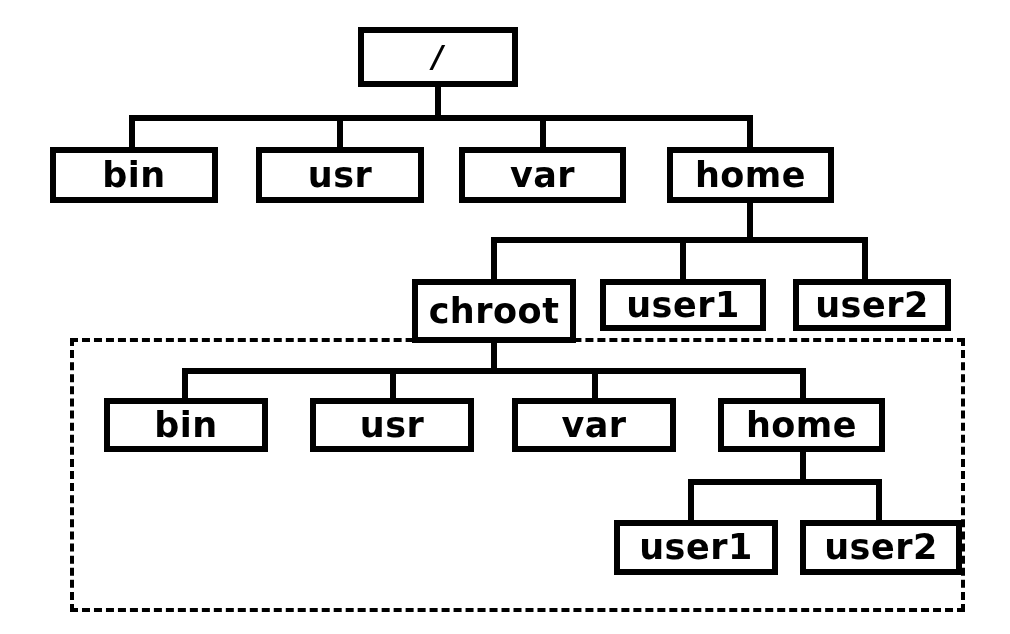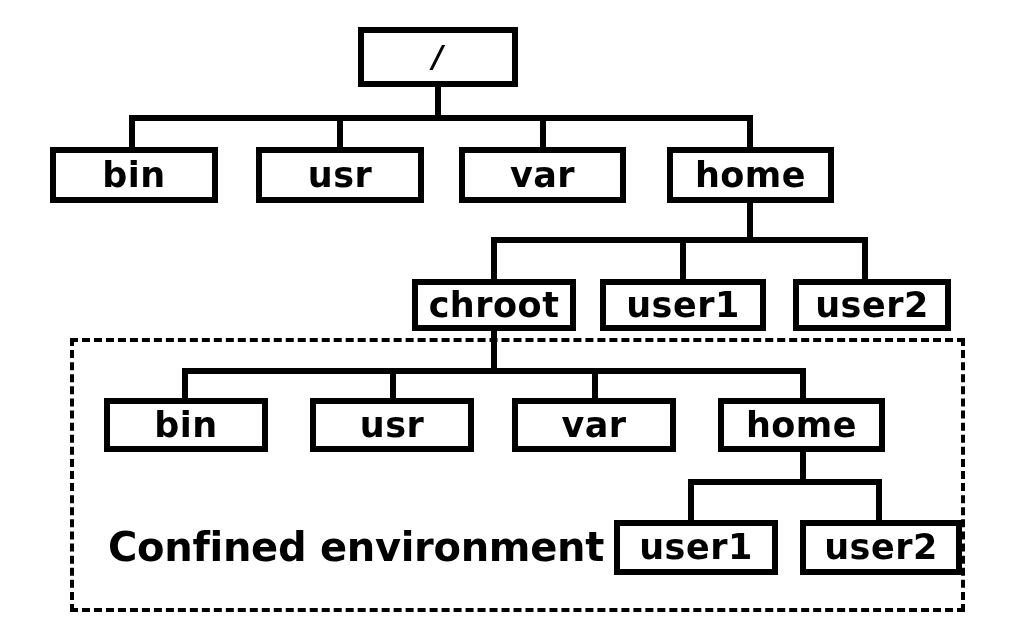--- a/index.html
+++ b/index.html
@@ -63,21 +63,20 @@
     user-select: none;
   }
 </style>
 </head>
 <body>
 
 <div id="canvas">
 
   <div class="confine-box" style="left:70px; top:338px; width:895px; height:274px;"></div>
 
-  <div class="confine-label" style="left:108px; top:524px;">Confined environment</div>
 
   <div class="edge" style="left:435px; top:87px; width:6px; height:34px;"></div>
   <div class="edge" style="left:129px; top:115px; width:624px; height:6px;"></div>
   <div class="edge" style="left:129px; top:115px; width:6px; height:35px;"></div>
   <div class="edge" style="left:337px; top:115px; width:6px; height:35px;"></div>
   <div class="edge" style="left:540px; top:115px; width:6px; height:35px;"></div>
   <div class="edge" style="left:747px; top:115px; width:6px; height:35px;"></div>
 
   <div class="edge" style="left:747px; top:201px; width:6px; height:42px;"></div>
   <div class="edge" style="left:491px; top:237px; width:377px; height:6px;"></div>
@@ -107,21 +106,21 @@
   <div class="node" style="left:256px; top:147px; width:168px; height:56px;">
     <span class="node-label">usr</span>
   </div>
   <div class="node" style="left:459px; top:147px; width:167px; height:56px;">
     <span class="node-label">var</span>
   </div>
   <div class="node" style="left:667px; top:147px; width:167px; height:56px;">
     <span class="node-label">home</span>
   </div>
 
-  <div class="node" style="left:412px; top:279px; width:164px; height:52px;">
+  <div class="node" style="left:412px; top:279px; width:164px; height:64px;">
     <span class="node-label">chroot</span>
   </div>
   <div class="node" style="left:600px; top:279px; width:166px; height:52px;">
     <span class="node-label">user1</span>
   </div>
   <div class="node" style="left:793px; top:279px; width:158px; height:52px;">
     <span class="node-label">user2</span>
   </div>
 
   <div class="node" style="left:104px; top:398px; width:164px; height:54px;">

